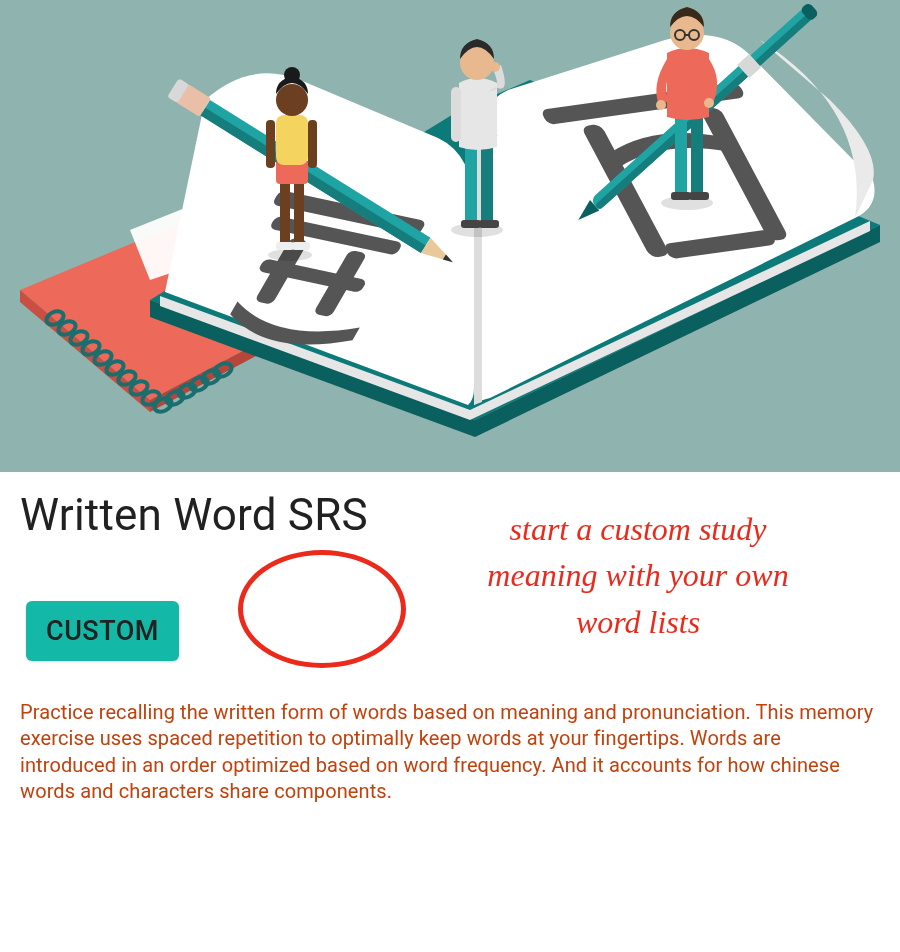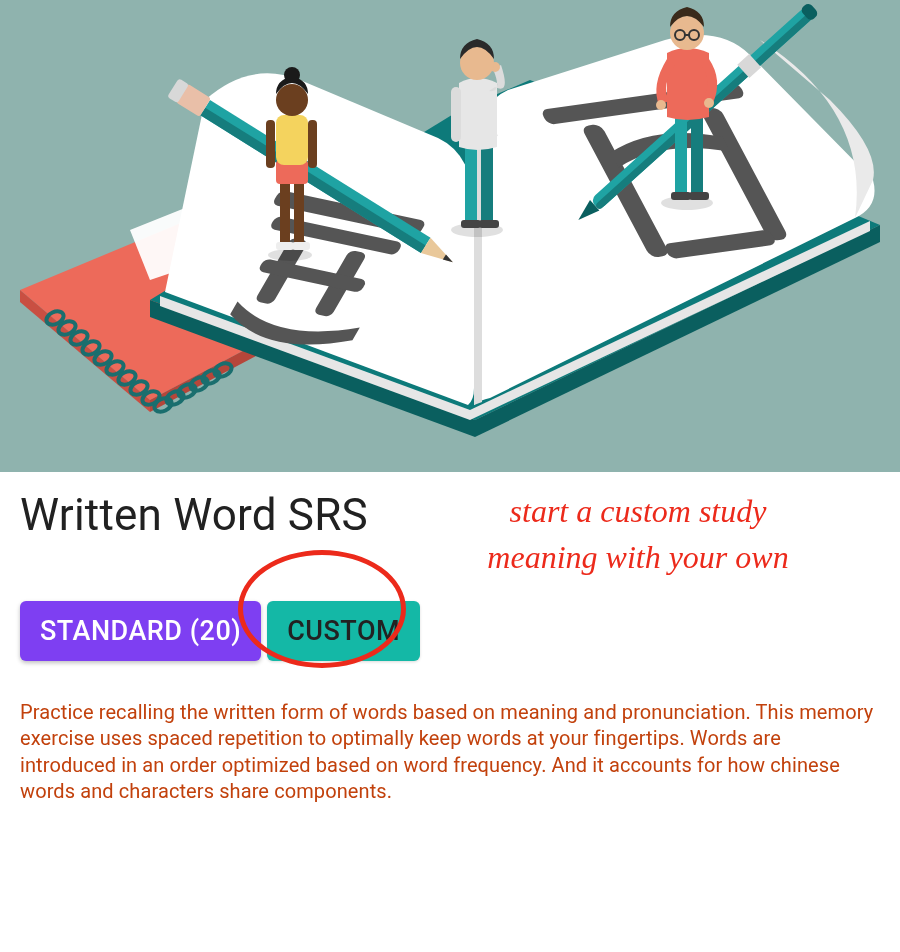--- a/index.html
+++ b/index.html
@@ -76,20 +76,21 @@
   }
   .annotation-text {
     position: absolute;
     color: #ec2a1b;
     font-family: "Comic Sans MS", "Segoe Script", cursive;
     font-size: 32px;
     line-height: 1.45;
     text-align: center;
     font-style: italic;
     pointer-events: none;
+    margin-top: 18px;
   }
 </style>
 </head>
 <body>
 
 <div class="hero">
   
   <svg viewBox="0 0 900 472" width="900" height="472">
 
     <g>
@@ -233,25 +234,25 @@
         <line x1="20" y1="40" x2="24" y2="40"></line>
       </g>
     </g>
   </svg>
 </div>
 
 <div class="content">
   <h1 class="title">Written Word SRS</h1>
 
   <div class="button-row">
-    <button class="btn btn-primary">STANDARD (20)</button>
     <button class="btn btn-ghost">CUSTOM</button>
   </div>
 
   <p class="desc">Practice recalling the written form of words based on meaning and pronunciation. This memory exercise uses spaced repetition to optimally keep words at your fingertips. Words are introduced in an order optimized based on word frequency. And it accounts for how chinese words and characters share components.</p>
 
   <div class="annotation-circle" style="left:238px; top:78px; width:168px; height:118px;"></div>
 
   <div class="annotation-text" style="left:398px; top:16px; width:480px;">
     <span>start a custom study</span><br>
     <span>meaning with your own</span><br>
+    <span>word lists</span>
   </div>
 </div>
 
 </body></html>

